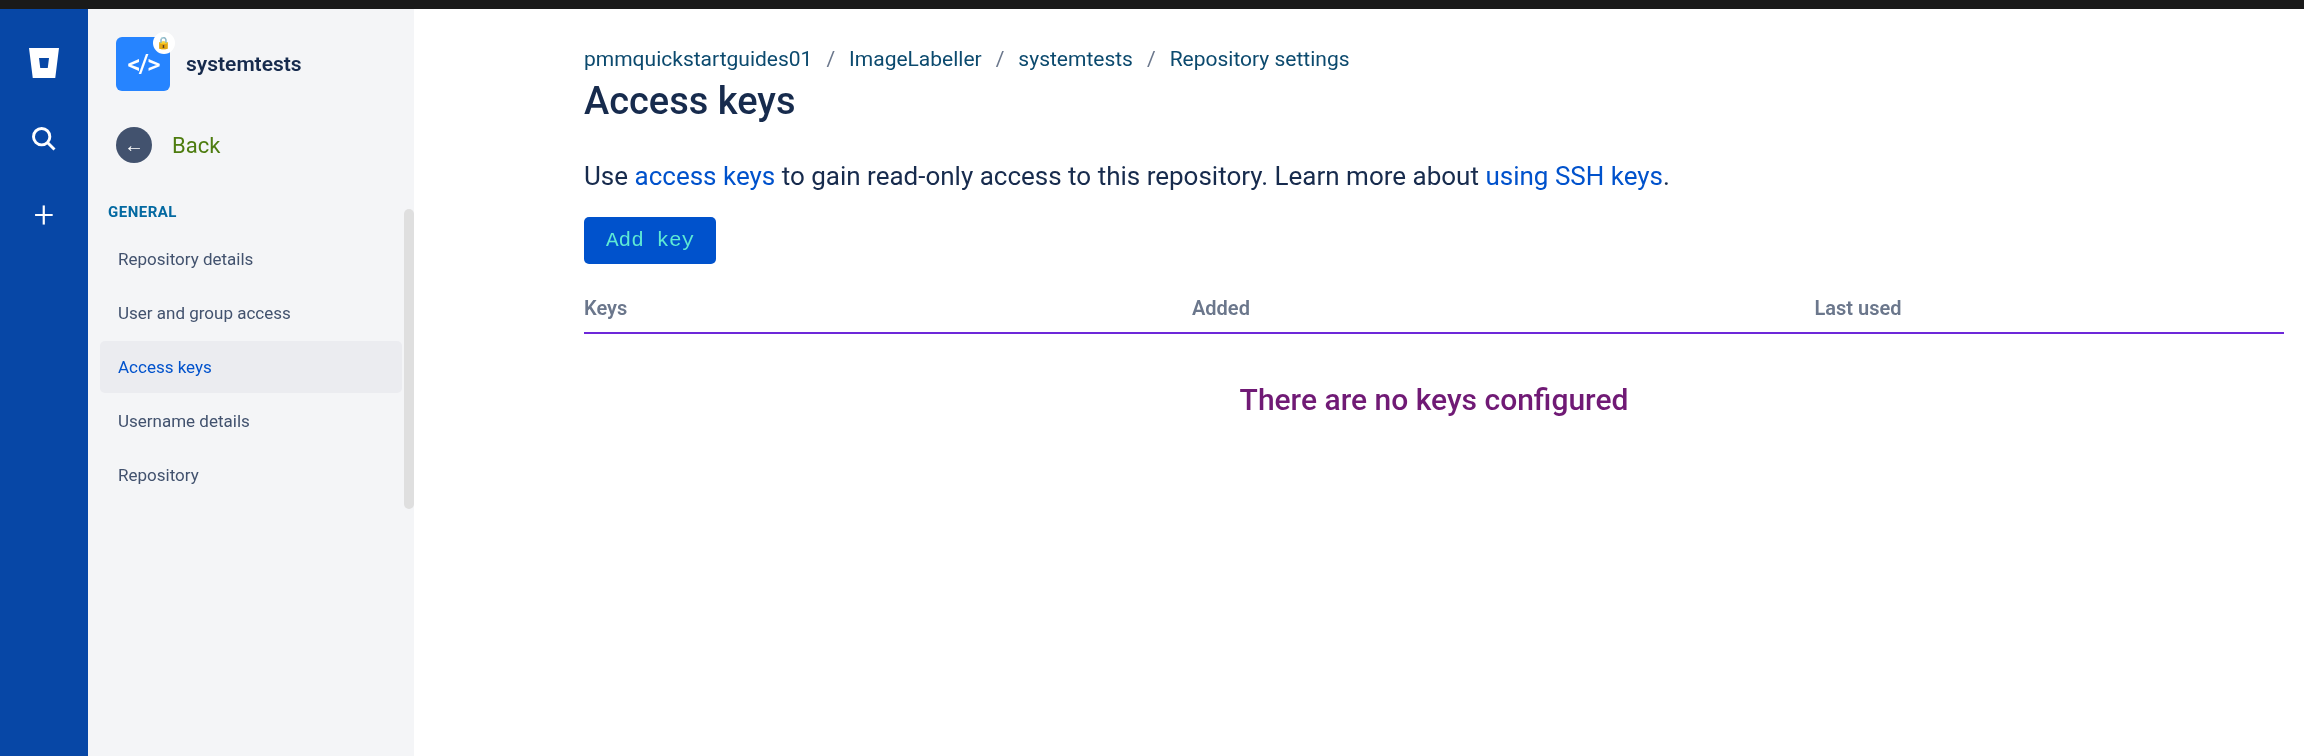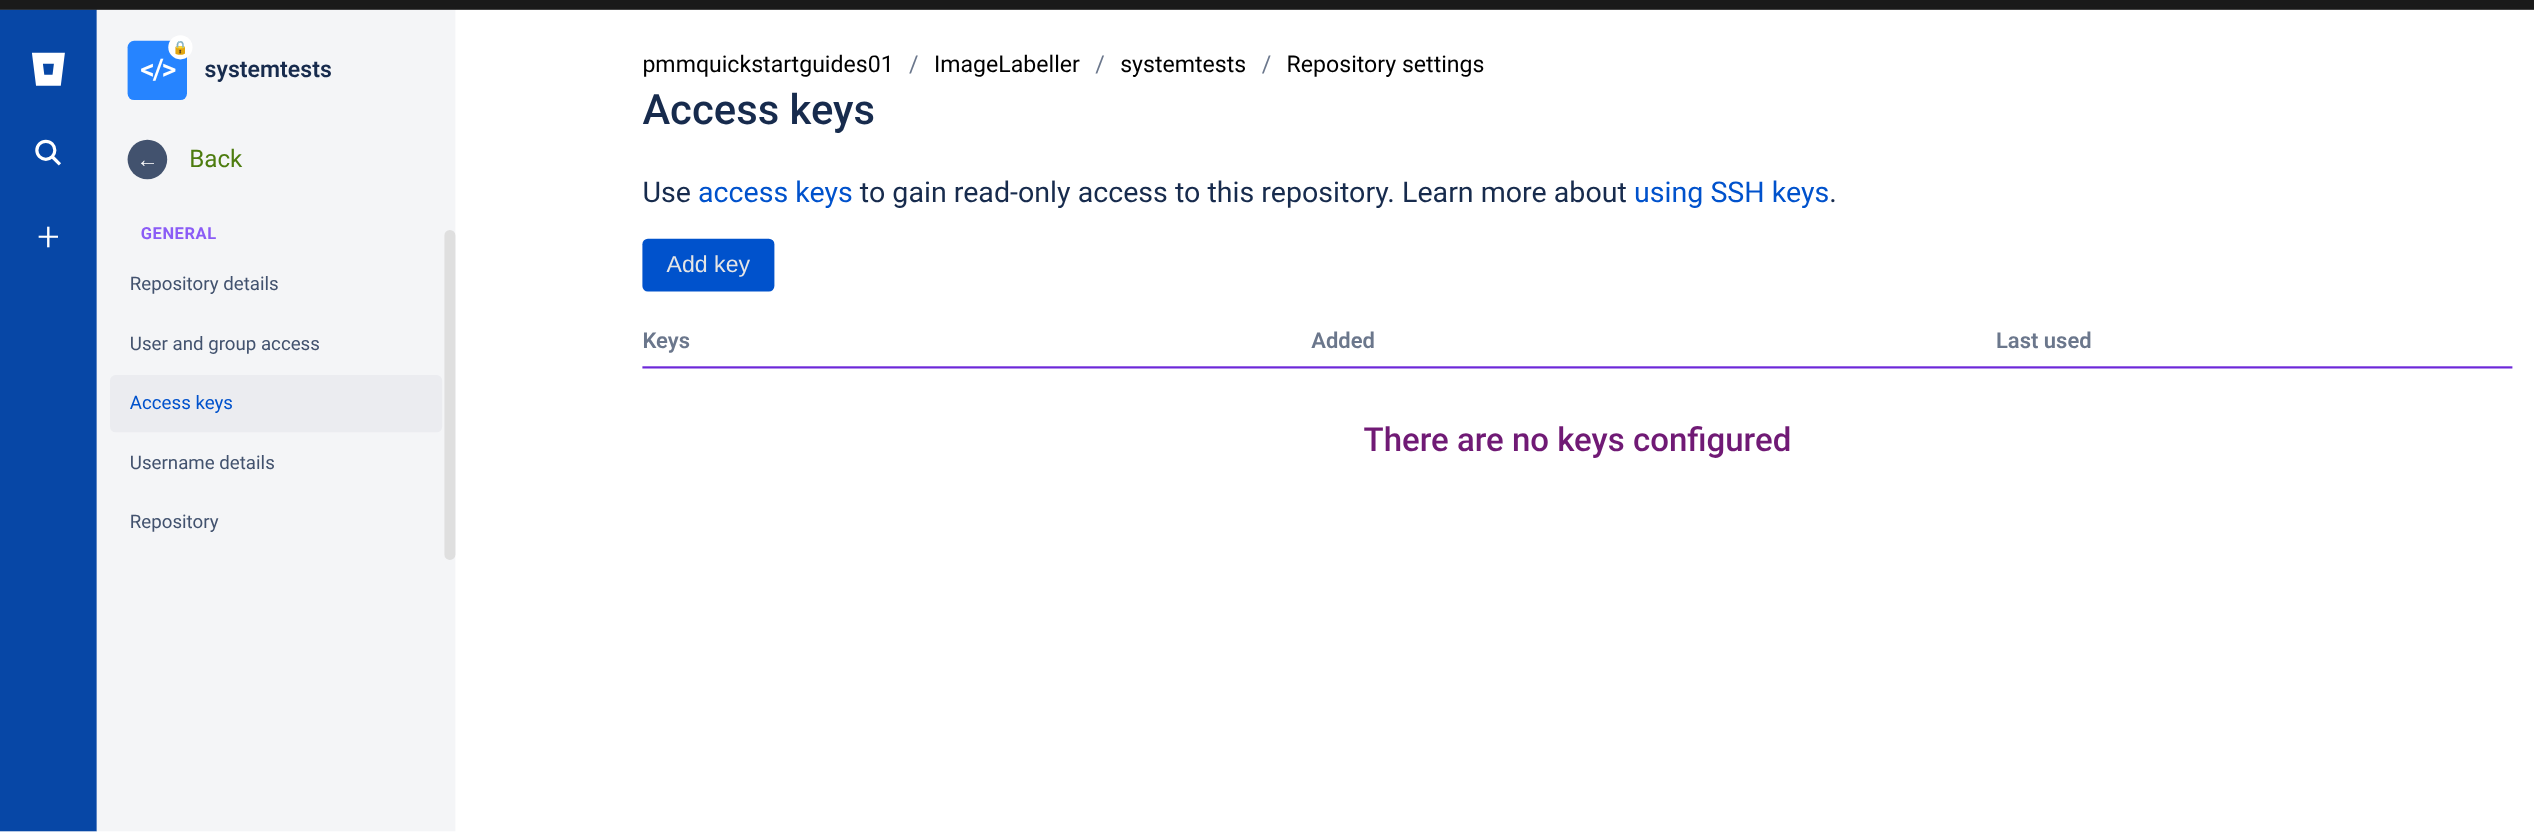--- a/index.html
+++ b/index.html
@@ -113,24 +113,24 @@
       align-items: center;
       justify-content: center;
       margin-right: 20px;
     }
     .back-arrow { color: #fff; font-size: 20px; }
     .back-label {
       font-size: 22px;
       color: #4d7c0f;
     }
     .section-label {
-      padding: 28px 28px 12px 40px;
+      padding: 28px 28px 12px 20px;
       font-size: 15px;
       font-weight: 700;
-      color: #8b5cf6;
+      color: #0369a1;
       letter-spacing: 0.5px;
       text-transform: uppercase;
     }
     .nav-list {
       padding: 0 12px;
     }
     .nav-item {
       padding: 16px 18px;
       font-size: 17px;
       color: #42526e;
@@ -149,21 +149,21 @@
     }
     .breadcrumb {
       display: flex;
       align-items: center;
       font-size: 21px;
       color: #6b778c;
       margin-bottom: 8px;
       flex-wrap: wrap;
     }
     .breadcrumb a {
-      color: #000000;
+      color: #0c4a6e;
       text-decoration: none;
       cursor: pointer;
     }
     .breadcrumb-sep {
       margin: 0 14px;
       color: #6b778c;
     }
     .page-title {
       font-size: 38px;
       font-weight: 500;
@@ -175,28 +175,29 @@
       color: #172b4d;
       margin-bottom: 26px;
     }
     .description a {
       color: #0052cc;
       text-decoration: none;
       cursor: pointer;
     }
     .add-key-btn {
       background: #0052cc;
-      color: #e5e5e5;
+      color: #5eead4;
       border: none;
       border-radius: 5px;
       padding: 12px 22px;
       font-size: 21px;
       font-weight: 500;
       cursor: pointer;
       margin-bottom: 32px;
+      font-family: Liberation Mono, monospace;
     }
     .keys-table {
       border-bottom: 2px solid #6d28d9;
       padding-bottom: 12px;
       display: flex;
       font-size: 20px;
       font-weight: 600;
       color: #6b778c;
       width: calc(100% - 20px);
     }

